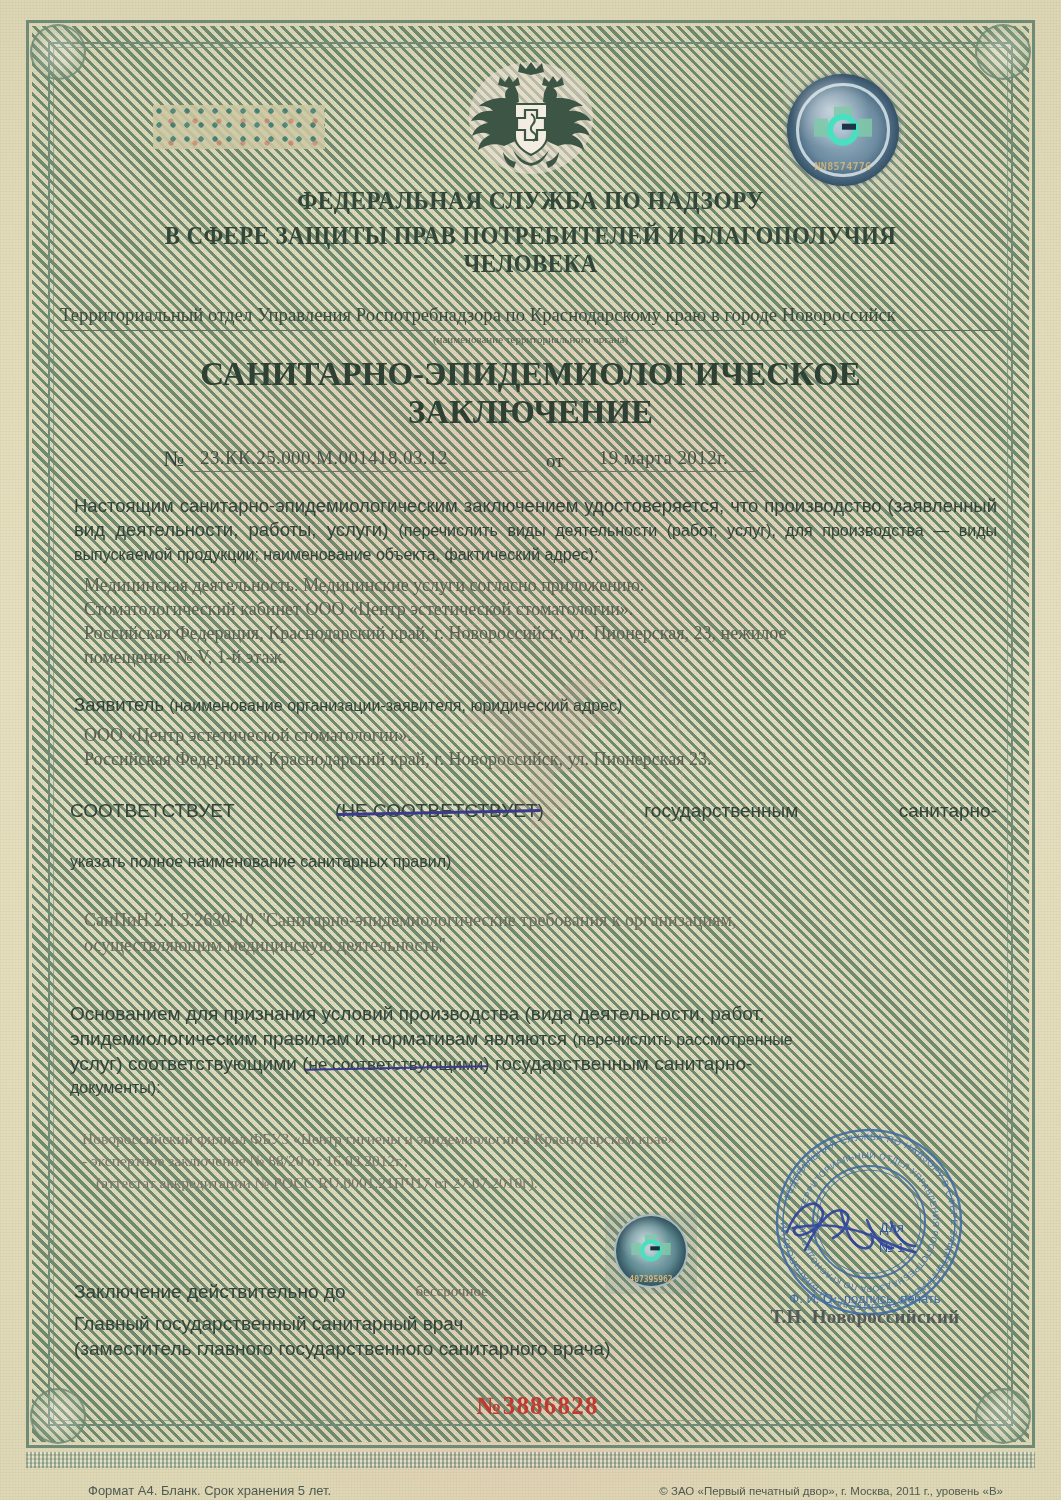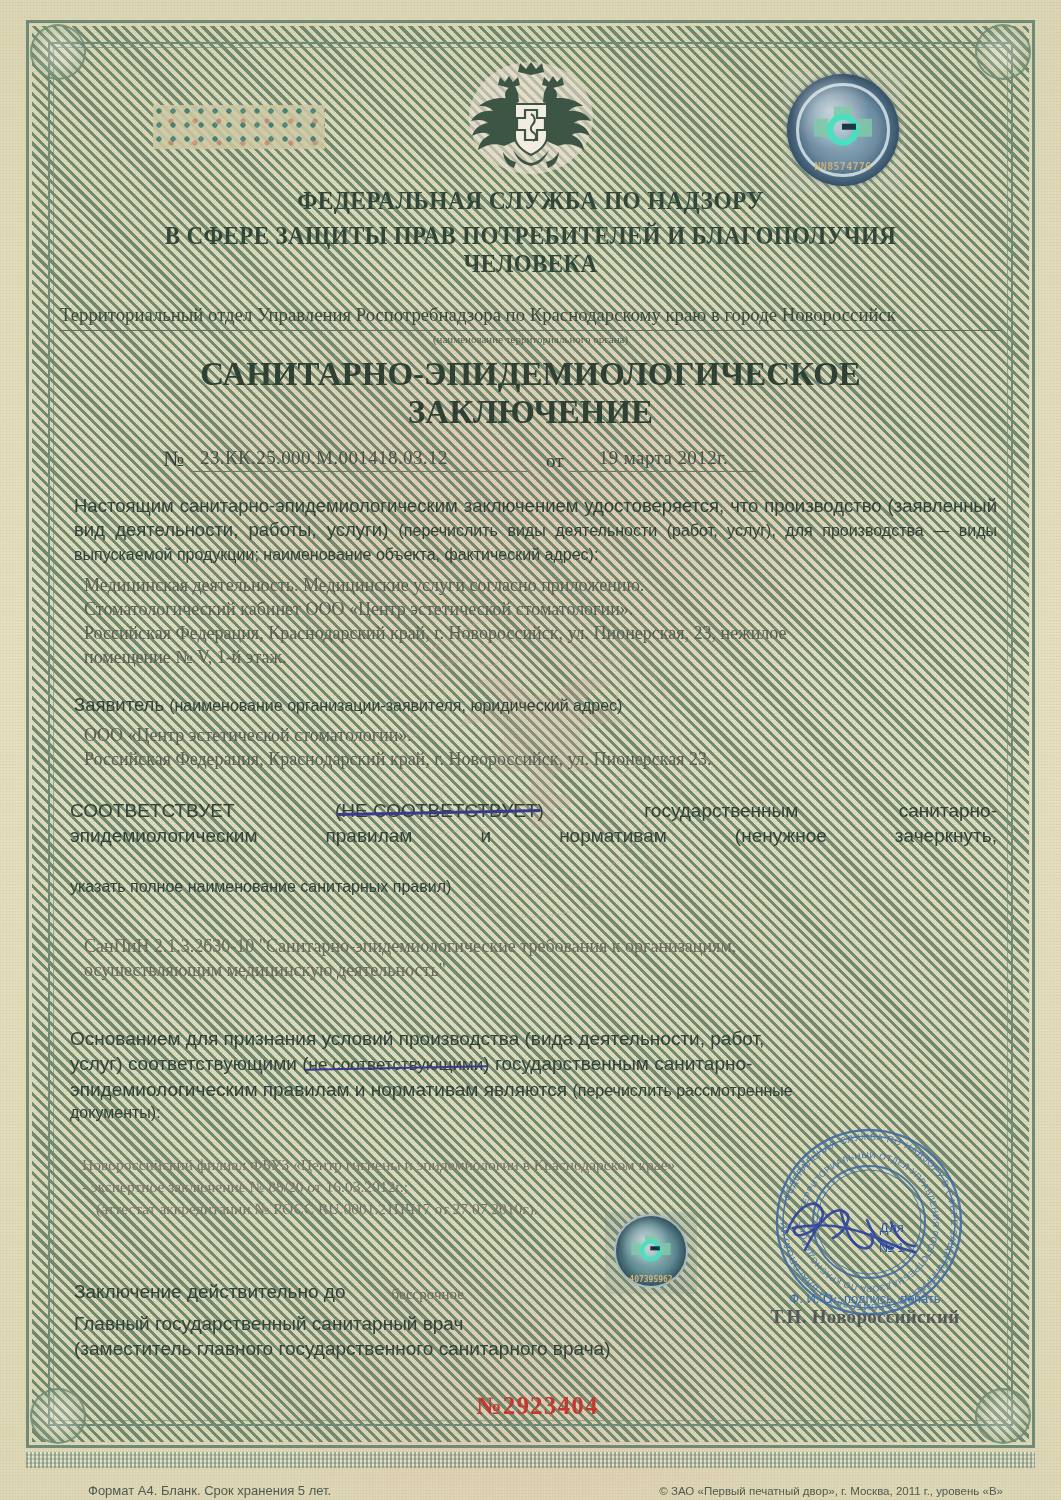--- a/index.html
+++ b/index.html
@@ -314,23 +314,24 @@
   }
   .docs .indent { padding-left: 14px; }
 
   
   .footer-block {
     position: absolute;
     left: 14px; right: 0; bottom: 54px;
   }
   .valid-row {
     display: flex;
-    align-items: flex-end;
+    align-items: center;
     font-size: 19px;
     color: #33423a;
+    gap: 24px;
   }
   .valid-val {
     font-family: "Liberation Serif", serif;
     font-size: 15px;
     color: #6d6a5c;
     margin-left: 46px;
   }
   .doctor-line {
     margin-top: 9px;
     font-size: 19px;
@@ -565,40 +566,32 @@
       <div>Российская Федерация, Краснодарский край, г. Новороссийск, ул. Пионерская  23.</div>
     </div>
 
     <div class="conform">
       <div class="spread-line">
         <span>СООТВЕТСТВУЕТ</span>
         <span><span>(</span><span class="strike">НЕ  СООТВЕТСТВУЕТ</span><span>)</span></span>
         <span>государственным</span>
         <span>санитарно-</span>
       </div>
-      <div class="spread-line">
-        <span>эпидемиологическим</span>
-        <span>правилам</span>
-        <span>и</span>
-        <span>нормативам</span>
-        <span class="small">(ненужное</span>
-        <span class="small">зачеркнуть,</span>
-      </div>
       <div style="font-size:16px;margin-top:28px;">указать полное наименование санитарных правил)</div>
     </div>
 
     <div class="sanpin">
       <div>СанПиН 2.1.3.2630-10 "Санитарно-эпидемиологические требования к организациям,</div>
       <div>осуществляющим медицинскую деятельность"</div>
     </div>
 
     <div class="conform" style="margin-top:44px;">
       <div>Основанием для признания условий производства (вида деятельности, работ,</div>
+      <div><span>эпидемиологическим правилам и нормативам являются </span><span class="small" style="font-size:16px;">(перечислить рассмотренные</span></div>
       <div><span>услуг) соответствующими (</span><span class="strike thin" style="font-size:17px;">не соответствующими</span><span>) государственным санитарно-</span></div>
-      <div><span>эпидемиологическим правилам и нормативам являются </span><span class="small" style="font-size:16px;">(перечислить рассмотренные</span></div>
       <div class="small" style="font-size:16px;">документы):</div>
     </div>
 
     <div class="docs">
       <div>Новороссийский филиал ФБУЗ «Центр  гигиены и эпидемиологии в Краснодарском крае»</div>
       <div>- экспертное заключение  № 88/20 от 16.03.2012г.;</div>
       <div class="indent">(аттестат аккредитации № РОСС  RU.0001.21ПЧ17 от 27.07.2010г).</div>
     </div>
 
     <div class="holo2">
@@ -645,21 +638,21 @@
     <div class="fio-line">Ф. И. О., подпись, печать</div>
     <div class="sign-name">Т.Н. Новороссийский</div>
 
     <div class="footer-block">
       <div class="valid-row">
         <span>Заключение действительно до</span>
         <span class="valid-val">бессрочное</span>
       </div>
       <div class="doctor-line">Главный государственный санитарный врач</div>
       <div class="doctor-line" style="margin-top:1px;">(заместитель главного государственного санитарного врача)</div>
-      <div class="serial-red">№2923404</div>
+      <div class="serial-red">№3886828</div>
     </div>
 
   </div>
 
   <div class="page-meta">
     <div class="meta-band"></div>
     <div class="meta-left">Формат А4. Бланк. Срок хранения 5 лет.</div>
     <div class="meta-right">© ЗАО «Первый печатный двор», г. Москва, 2011 г., уровень «В»</div>
   </div>
 

